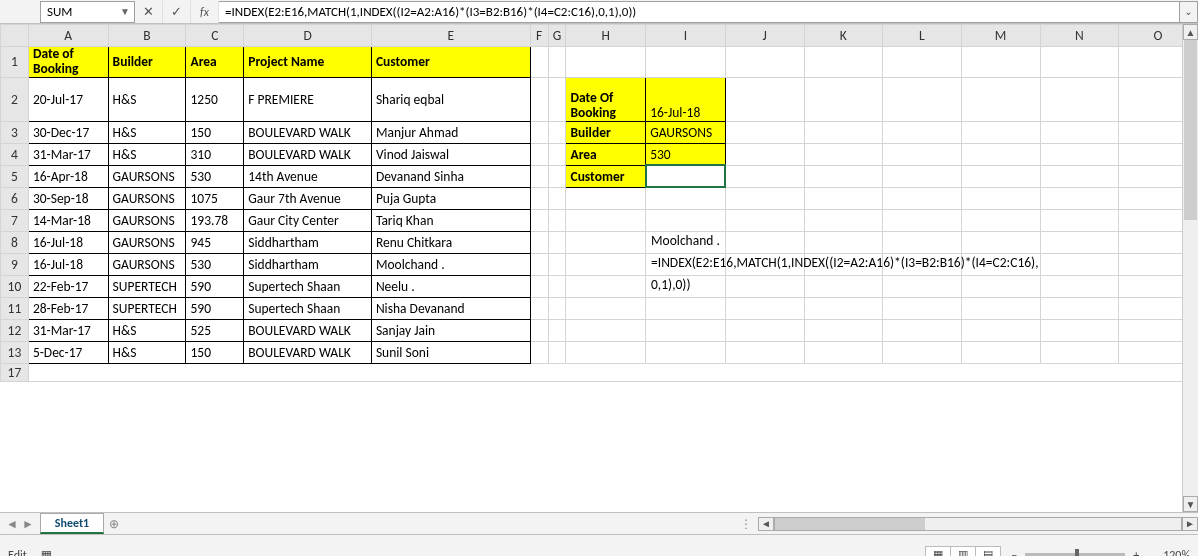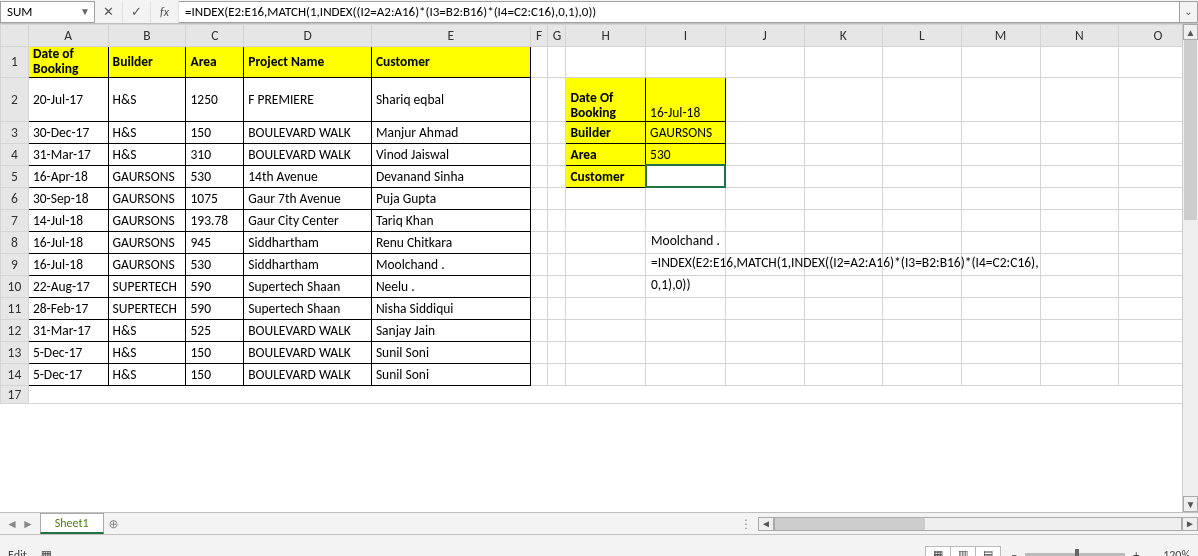--- a/index.html
+++ b/index.html
@@ -1,20 +1,20 @@
 <!DOCTYPE html>
 <html><head>
 <meta charset="utf-8">
 <style>
   * { box-sizing: border-box; margin: 0; padding: 0; }
   body { font-family: Calibri, Arial, sans-serif; font-size: 14px; background: #fff; color: #000; overflow: hidden; width: 1198px; height: 556px; position: relative; }
 
   
   .fbar { display: flex; align-items: center; height: 24px; border-bottom: 1px solid #c0c0c0; background: #f3f3f3; }
-  .namebox { width: 95px; height: 22px; background: #fff; border: 1px solid #a0a0a0; display: flex; align-items: center; padding-left: 6px; font-size: 13px; }
+  .namebox { width: 95px; height: 22px; background: #fff; border: 1px solid #a0a0a0; display: flex; align-items: center; padding-left: 6px; font-size: 13px; margin-left: 40px; }
   .namebox .arrow { margin-left: auto; margin-right: 4px; font-size: 10px; color: #666; }
   .fb-btn { width: 28px; height: 22px; display: flex; align-items: center; justify-content: center; color: #555; font-size: 13px; border-right: 1px solid #e0e0e0; }
   .fx { font-style: italic; font-size: 12px; }
   .formula-input { flex: 1; height: 22px; background: #fff; border: 1px solid #a0a0a0; border-left: none; display: flex; align-items: center; padding-left: 6px; font-size: 13px; white-space: nowrap; overflow: hidden; }
   .expand { width: 18px; height: 22px; display: flex; align-items: center; justify-content: center; background: #f3f3f3; border: 1px solid #a0a0a0; border-left: none; font-size: 10px; color: #555; }
 
   
   .gridwrap { position: relative; height: 488px; overflow: hidden; }
   table.grid { border-collapse: collapse; table-layout: fixed; }
   .grid th, .grid td { border: 1px solid #d4d4d4; height: 22px; padding: 0 4px; font-size: 13.5px; text-align: left; vertical-align: middle; overflow: hidden; white-space: nowrap; background: #fff; }
@@ -50,21 +50,21 @@
 
   
   .sel { outline: 2px solid #217346; outline-offset: -1px; }
 
   
   .overflow { position: absolute; font-size: 13.5px; background: transparent; pointer-events: none; white-space: nowrap; }
 
   
   .tabs { height: 22px; border-top: 1px solid #c0c0c0; display: flex; align-items: center; background: #f3f3f3; font-size: 12px; }
   .tabs .navset { display: flex; gap: 4px; padding: 0 6px; color: #888; }
-  .tab { padding: 2px 14px; background: #fff; border: 1px solid #aaa; border-bottom: 2px solid #217346; font-weight: normal; color: #4d7c0f; }
+  .tab { padding: 2px 14px; background: #fff; border: 1px solid #aaa; border-bottom: 2px solid #217346; font-weight: bold; color: #0c4a6e; }
   .tabs .add { width: 20px; text-align: center; color: #888; }
   .hscroll-spacer { flex:1; }
   .hscroll { width: 440px; height: 16px; display:flex; align-items:center; }
   .hscroll .track { flex:1; height:14px; border:1px solid #aaa; background:#efefef; position:relative; }
   .hscroll .thumb { position:absolute; left:0; top:0; height:12px; width:150px; background:#cdcdcd; }
   .hscroll .btn { width:16px; height:14px; border:1px solid #aaa; background:#efefef; display:flex; align-items:center; justify-content:center; font-size:10px; color:#555;}
 
   
   .vscroll { position:absolute; right:0; top:24px; bottom:44px; width:16px; background:#efefef; border-left:1px solid #ccc; }
   .vscroll .btn { height:16px; display:flex; align-items:center; justify-content:center; font-size:10px; color:#555; border:1px solid #aaa;}
@@ -243,21 +243,21 @@
           <td></td>
           <td></td>
           <td></td>
           <td></td>
           <td></td>
           <td></td>
           <td></td>
         </tr>
         <tr>
           <th class="rowh">7</th>
-          <td class="bcell">14-Jul-18</td>
+          <td class="bcell">14-Mar-18</td>
           <td class="bcell">GAURSONS</td>
           <td class="bcell">193.78</td>
           <td class="bcell">Gaur City Center</td>
           <td class="bcell">Tariq Khan</td>
           <td></td>
           <td></td>
           <td></td>
           <td></td>
           <td></td>
           <td></td>
@@ -297,21 +297,21 @@
           <td></td>
           <td></td>
           <td></td>
           <td></td>
           <td></td>
           <td></td>
           <td></td>
         </tr>
         <tr>
           <th class="rowh">10</th>
-          <td class="bcell">22-Aug-17</td>
+          <td class="bcell">22-Feb-17</td>
           <td class="bcell">SUPERTECH</td>
           <td class="bcell">590</td>
           <td class="bcell">Supertech Shaan</td>
           <td class="bcell">Neelu .</td>
           <td></td>
           <td></td>
           <td></td>
           <td></td>
           <td></td>
           <td></td>
@@ -319,21 +319,21 @@
           <td></td>
           <td></td>
           <td></td>
         </tr>
         <tr>
           <th class="rowh">11</th>
           <td class="bcell">28-Feb-17</td>
           <td class="bcell">SUPERTECH</td>
           <td class="bcell">590</td>
           <td class="bcell">Supertech Shaan</td>
-          <td class="bcell">Nisha Siddiqui</td>
+          <td class="bcell">Nisha Devanand</td>
           <td></td>
           <td></td>
           <td></td>
           <td></td>
           <td></td>
           <td></td>
           <td></td>
           <td></td>
           <td></td>
           <td></td>
@@ -351,38 +351,20 @@
           <td></td>
           <td></td>
           <td></td>
           <td></td>
           <td></td>
           <td></td>
           <td></td>
         </tr>
         <tr>
           <th class="rowh">13</th>
-          <td class="bcell">5-Dec-17</td>
-          <td class="bcell">H&amp;S</td>
-          <td class="bcell">150</td>
-          <td class="bcell">BOULEVARD WALK</td>
-          <td class="bcell">Sunil Soni</td>
-          <td></td>
-          <td></td>
-          <td></td>
-          <td></td>
-          <td></td>
-          <td></td>
-          <td></td>
-          <td></td>
-          <td></td>
-          <td></td>
-        </tr>
-        <tr>
-          <th class="rowh">14</th>
           <td class="bcell">5-Dec-17</td>
           <td class="bcell">H&amp;S</td>
           <td class="bcell">150</td>
           <td class="bcell">BOULEVARD WALK</td>
           <td class="bcell">Sunil Soni</td>
           <td></td>
           <td></td>
           <td></td>
           <td></td>
           <td></td>

